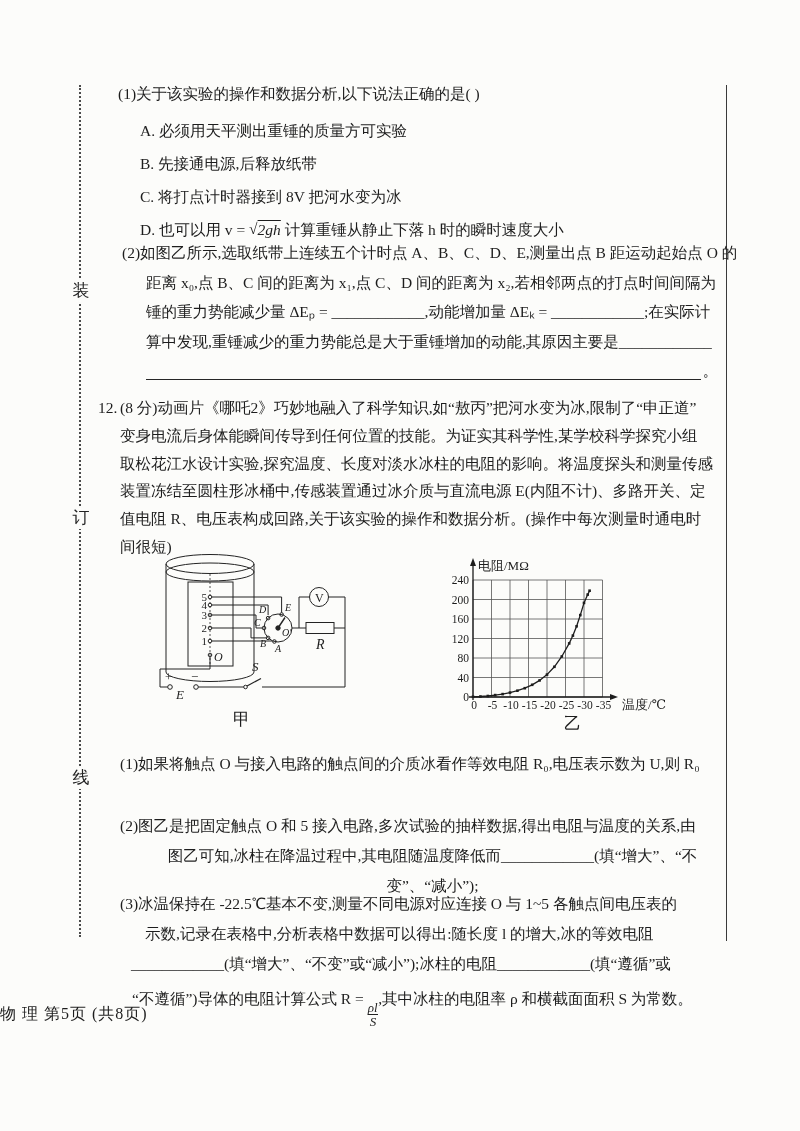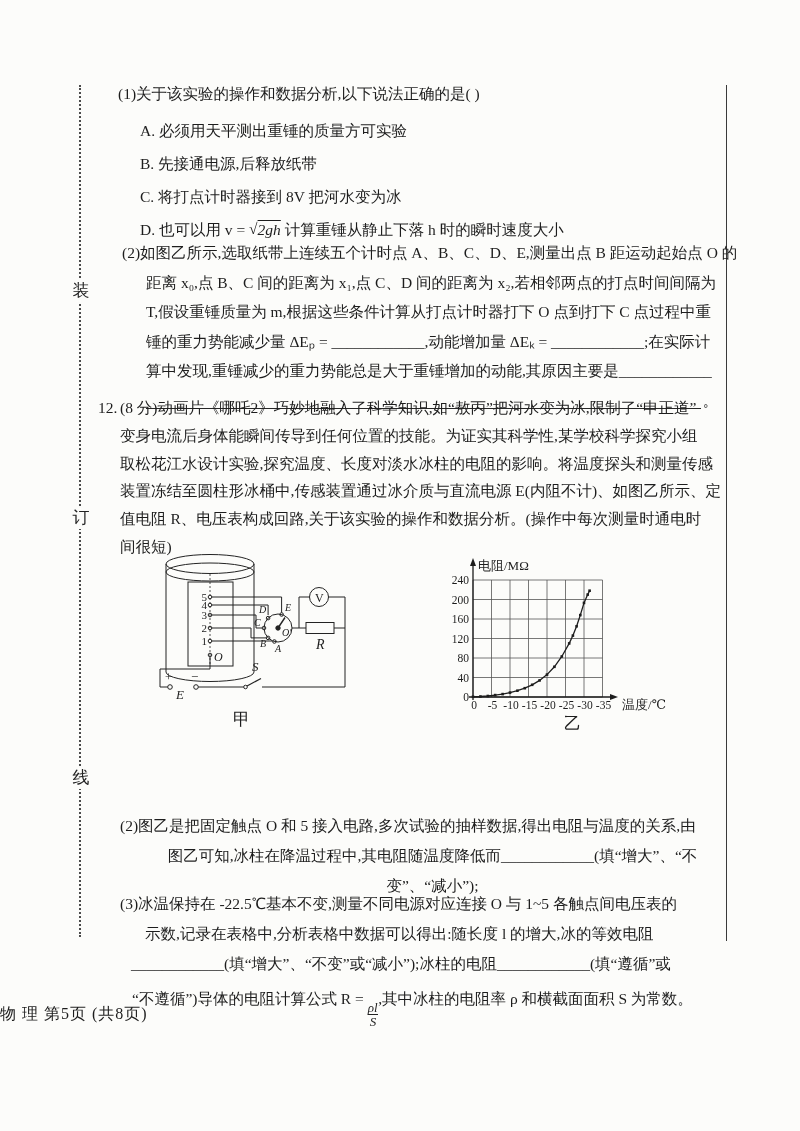--- a/index.html
+++ b/index.html
@@ -70,35 +70,34 @@
       <div class="line">A. 必须用天平测出重锤的质量方可实验</div>
       <div class="line">B. 先接通电源,后释放纸带</div>
       <div class="line">C. 将打点计时器接到 8V 把河水变为冰</div>
       <div class="line"><span>D. 也可以用 v = </span><span class="sqrt-sym">√</span><span class="sqrt-body">2gh</span><span> 计算重锤从静止下落 h 时的瞬时速度大小</span></div>
     </div>
   </div>
 
   <div class="blk" id="q2">
     <div class="line">(2)如图乙所示,选取纸带上连续五个计时点 A、B、C、D、E,测量出点 B 距运动起始点 O 的</div>
     <div class="line cont">距离 x₀,点 B、C 间的距离为 x₁,点 C、D 间的距离为 x₂,若相邻两点的打点时间间隔为</div>
-    <div class="line cont">T,假设重锤质量为 m,根据这些条件计算从打点计时器打下 O 点到打下 C 点过程中重</div>
     <div class="line cont">锤的重力势能减少量 ΔEₚ = ____________,动能增加量 ΔEₖ = ____________;在实际计</div>
     <div class="line cont">算中发现,重锤减少的重力势能总是大于重锤增加的动能,其原因主要是____________</div>
     <div class="fillrow">
       <span class="fill-blank"></span>
       <span>。</span>
     </div>
   </div>
 
   <div class="blk" id="q12">
     <span class="qnum">12.</span>
     <div class="line">(8 分)动画片《哪吒2》巧妙地融入了科学知识,如“敖丙”把河水变为冰,限制了“申正道”</div>
     <div class="line">变身电流后身体能瞬间传导到任何位置的技能。为证实其科学性,某学校科学探究小组</div>
     <div class="line">取松花江水设计实验,探究温度、长度对淡水冰柱的电阻的影响。将温度探头和测量传感</div>
-    <div class="line">装置冻结至圆柱形冰桶中,传感装置通过冰介质与直流电源 E(内阻不计)、如图乙所示、定</div>
+    <div class="line">装置冻结至圆柱形冰桶中,传感装置通过冰介质与直流电源 E(内阻不计)、多路开关、定</div>
     <div class="line">值电阻 R、电压表构成回路,关于该实验的操作和数据分析。(操作中每次测量时通电时</div>
     <div class="line">间很短)</div>
   </div>
 
   <svg id="circuit-svg" width="215" height="152" viewBox="0 0 215 152">
     <g stroke="#232323" stroke-width="1" fill="none">
 
       <ellipse cx="52" cy="13" rx="44" ry="9.5"></ellipse>
       <ellipse cx="52" cy="21" rx="44" ry="9"></ellipse>
       <line x1="8" y1="13" x2="8" y2="121"></line>
@@ -223,20 +222,21 @@
       <rect x="133.6" y="86.3" width="2.6" height="2.6" fill="#1d1d1d"></rect>
       <rect x="137.3" y="77.0" width="2.6" height="2.6" fill="#1d1d1d"></rect>
       <rect x="141.0" y="65.8" width="2.6" height="2.6" fill="#1d1d1d"></rect>
       <rect x="144.7" y="53.6" width="2.6" height="2.6" fill="#1d1d1d"></rect>
       <rect x="148.4" y="45.3" width="2.6" height="2.6" fill="#1d1d1d"></rect>
       <rect x="150.3" y="41.4" width="2.6" height="2.6" fill="#1d1d1d"></rect>
     </svg>
   <div class="fig-label" id="yi-label">乙</div>
 
   <div class="blk" id="sub1">
+    <div class="line">(1)如果将触点 O 与接入电路的触点间的介质冰看作等效电阻 R₀,电压表示数为 U,则 R₀</div>
   </div>
 
   <div class="blk" id="sub2">
     <div class="line">(2)图乙是把固定触点 O 和 5 接入电路,多次试验的抽样数据,得出电阻与温度的关系,由</div>
     <div class="line cont">图乙可知,冰柱在降温过程中,其电阻随温度降低而____________(填“增大”、“不</div>
     <div class="line cont">变”、“减小”);</div>
   </div>
 
   <div class="blk" id="sub3">
     <div class="line">(3)冰温保持在 -22.5℃基本不变,测量不同电源对应连接 O 与 1~5 各触点间电压表的</div>

